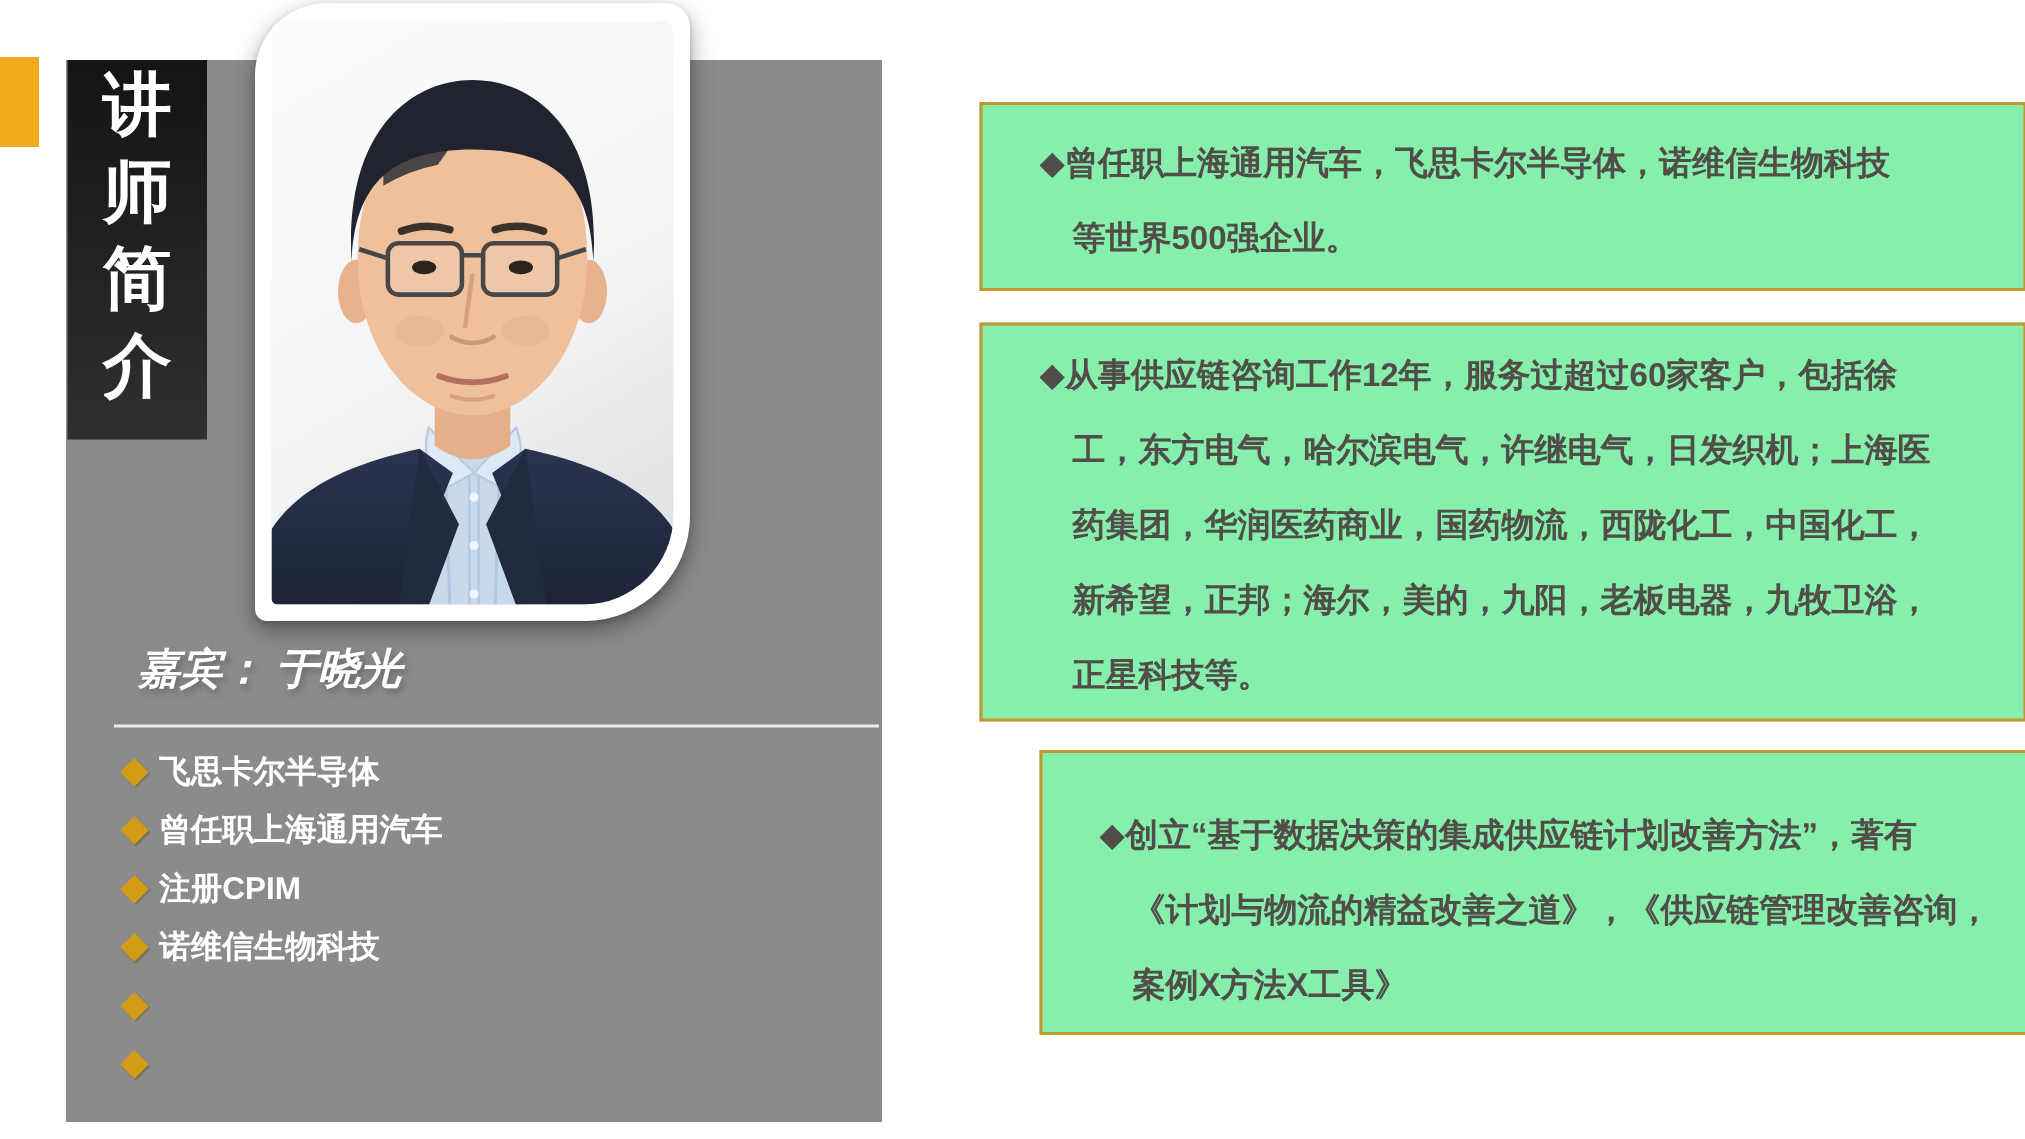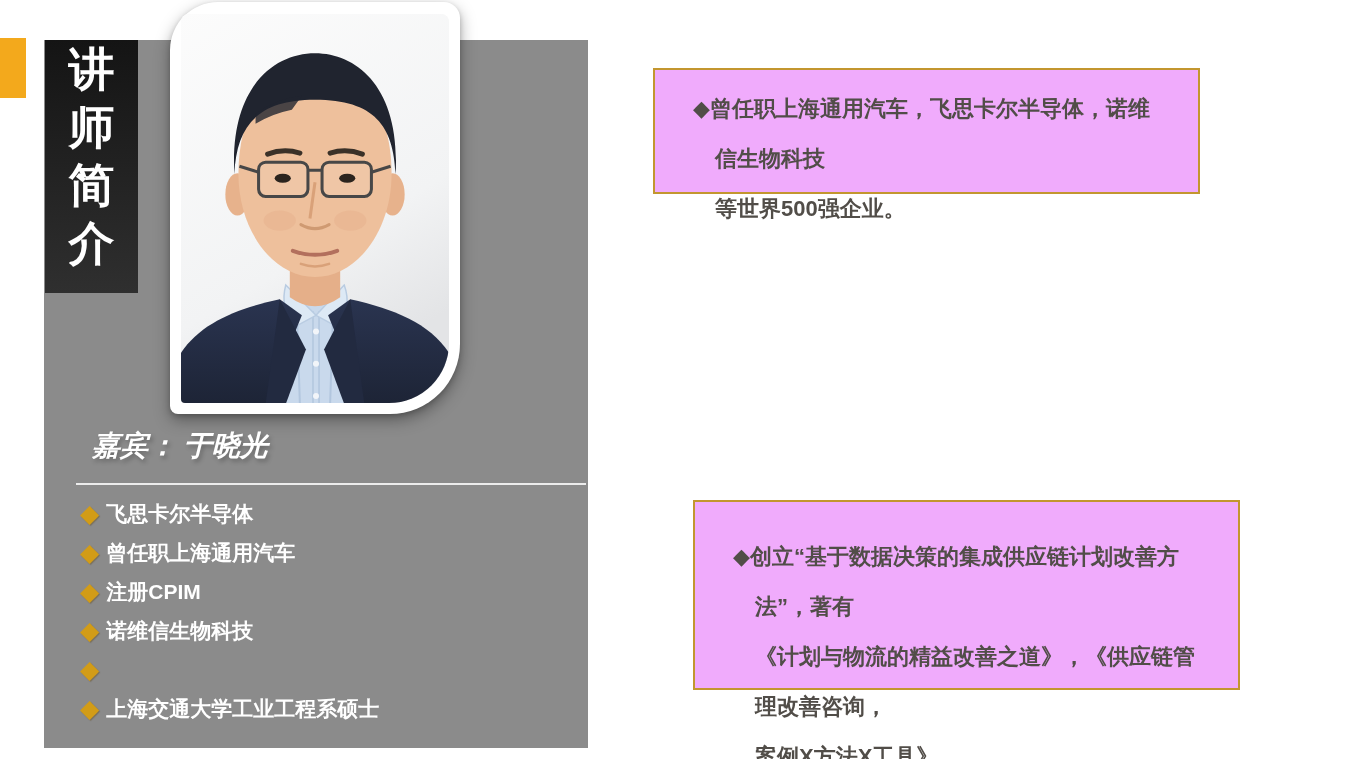--- a/index.html
+++ b/index.html
@@ -49,22 +49,22 @@
   .cred-item{
     display:flex;align-items:center;height:39px;color:#ffffff;
     font-size:21px;font-weight:bold;white-space:nowrap;
   }
   .cred-item .diamond{
     color:#D29C17;font-size:25px;line-height:1;margin-right:7px;
     text-shadow:1px 1px 1px rgba(90,60,0,0.35);
   }
   
   .info-box{
-    position:absolute;left:653px;width:547px;box-sizing:border-box;
-    background:#f0abfc;border:2px solid #C3962F;
+    position:absolute;left:653px;width:698px;box-sizing:border-box;
+    background:#86efac;border:2px solid #C3962F;
     color:#514D48;font-weight:bold;font-size:22px;line-height:50px;
     padding-left:60px;padding-right:28px;text-indent:-22px;white-space:pre-line;
   }
   .info-box-1{top:68px;height:126px;padding-top:14px;}
   .info-box-2{top:215px;height:266px;padding-top:8px;}
   .info-box-3{top:500px;height:190px;padding-top:30px;margin-left:40px;}
 </style>
 </head>
 <body>
 
@@ -165,23 +165,27 @@
     </div>
     <div class="cred-item">
       <span class="diamond">◆</span>
       <span>诺维信生物科技</span>
     </div>
     <div class="cred-item">
       <span class="diamond">◆</span>
     </div>
     <div class="cred-item">
       <span class="diamond">◆</span>
-      <span>上海交通大学工业工程系硕士</span>
     </div>
   </div>
 
   <div class="info-box info-box-1">◆曾任职上海通用汽车，飞思卡尔半导体，诺维信生物科技
 等世界500强企业。</div>
+  <div class="info-box info-box-2">◆从事供应链咨询工作12年，服务过超过60家客户，包括徐
+工，东方电气，哈尔滨电气，许继电气，日发织机；上海医
+药集团，华润医药商业，国药物流，西陇化工，中国化工，
+新希望，正邦；海尔，美的，九阳，老板电器，九牧卫浴，
+正星科技等。</div>
   <div class="info-box info-box-3">◆创立“基于数据决策的集成供应链计划改善方法”，著有
 《计划与物流的精益改善之道》，《供应链管理改善咨询，
 案例X方法X工具》</div>
 
 </div>
 
 </body></html>

